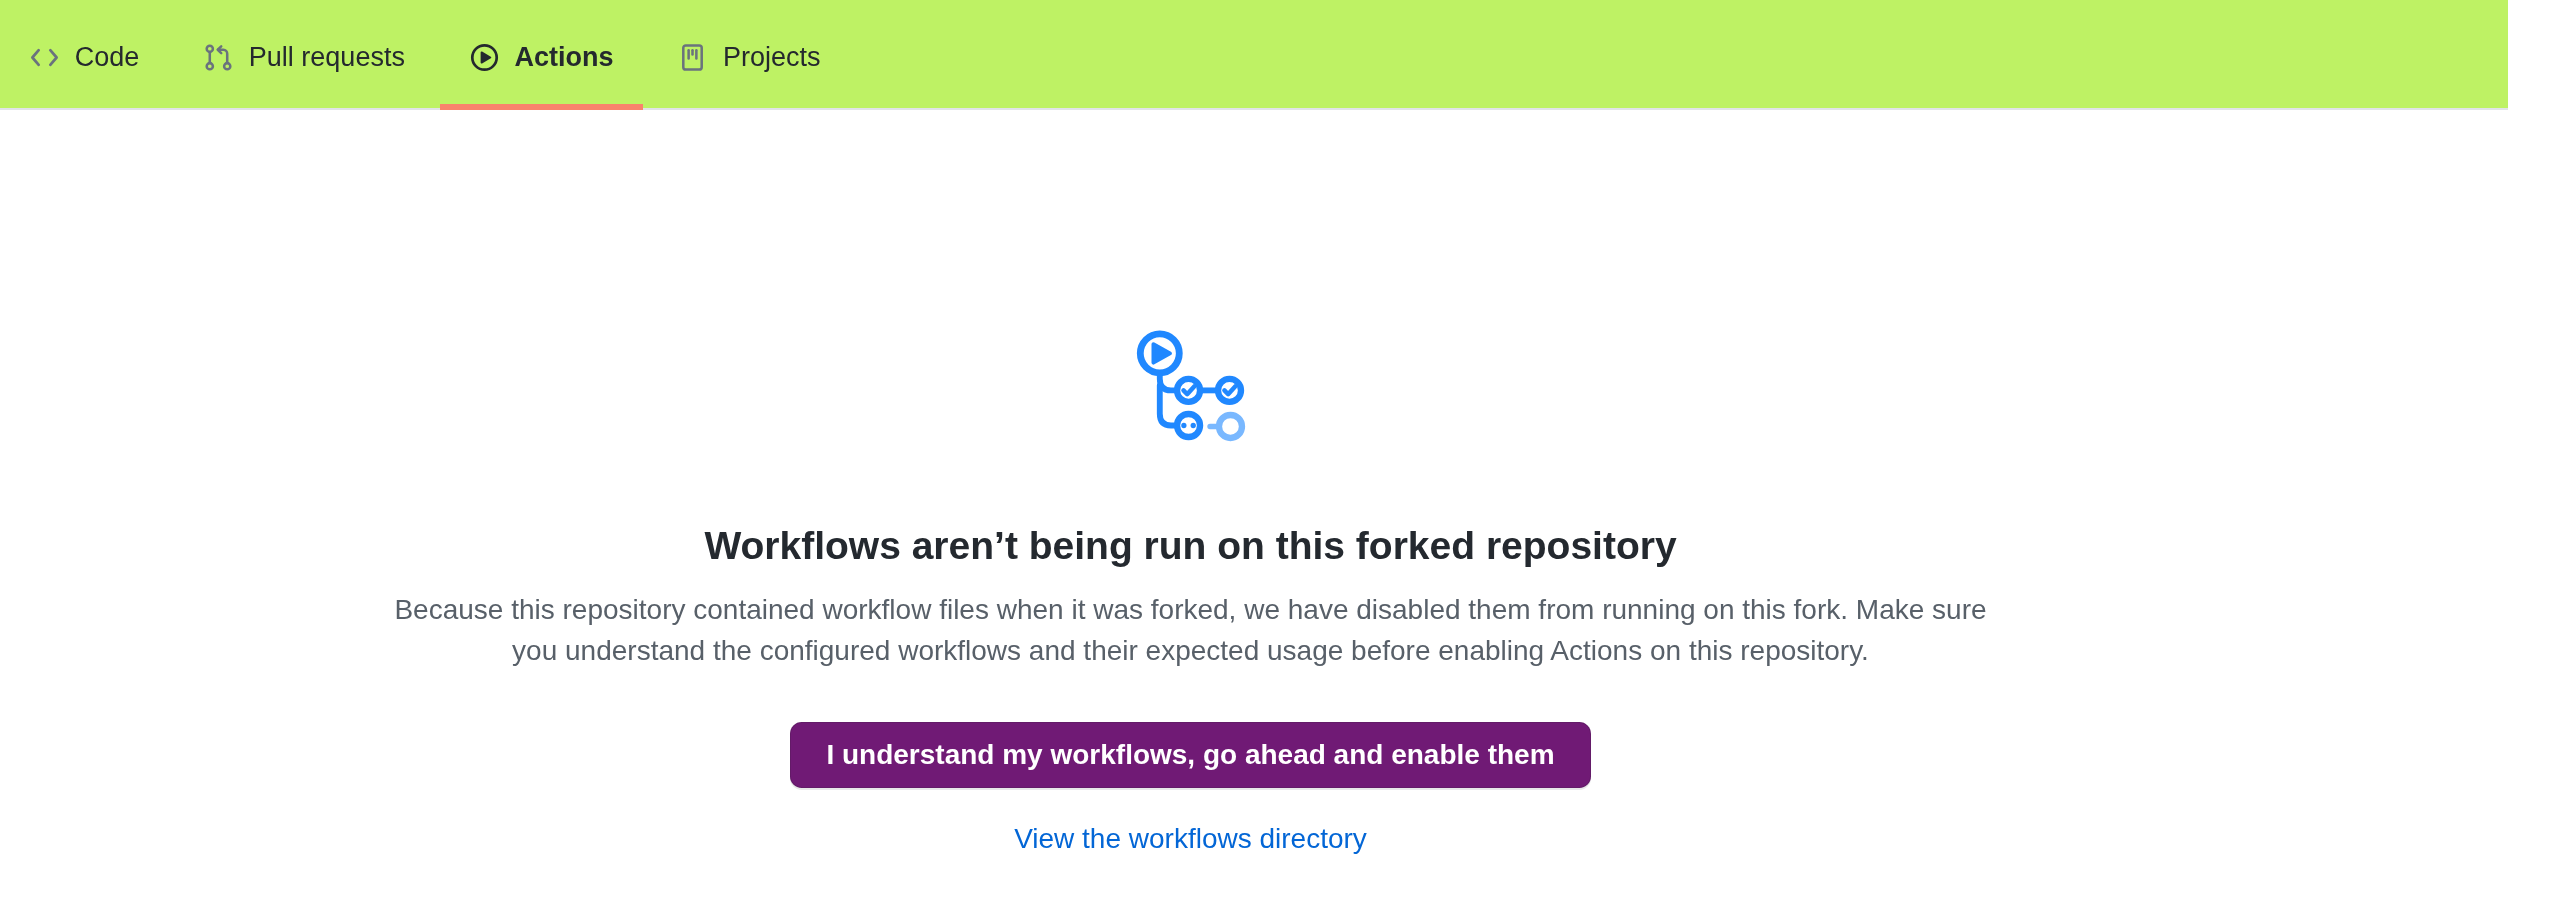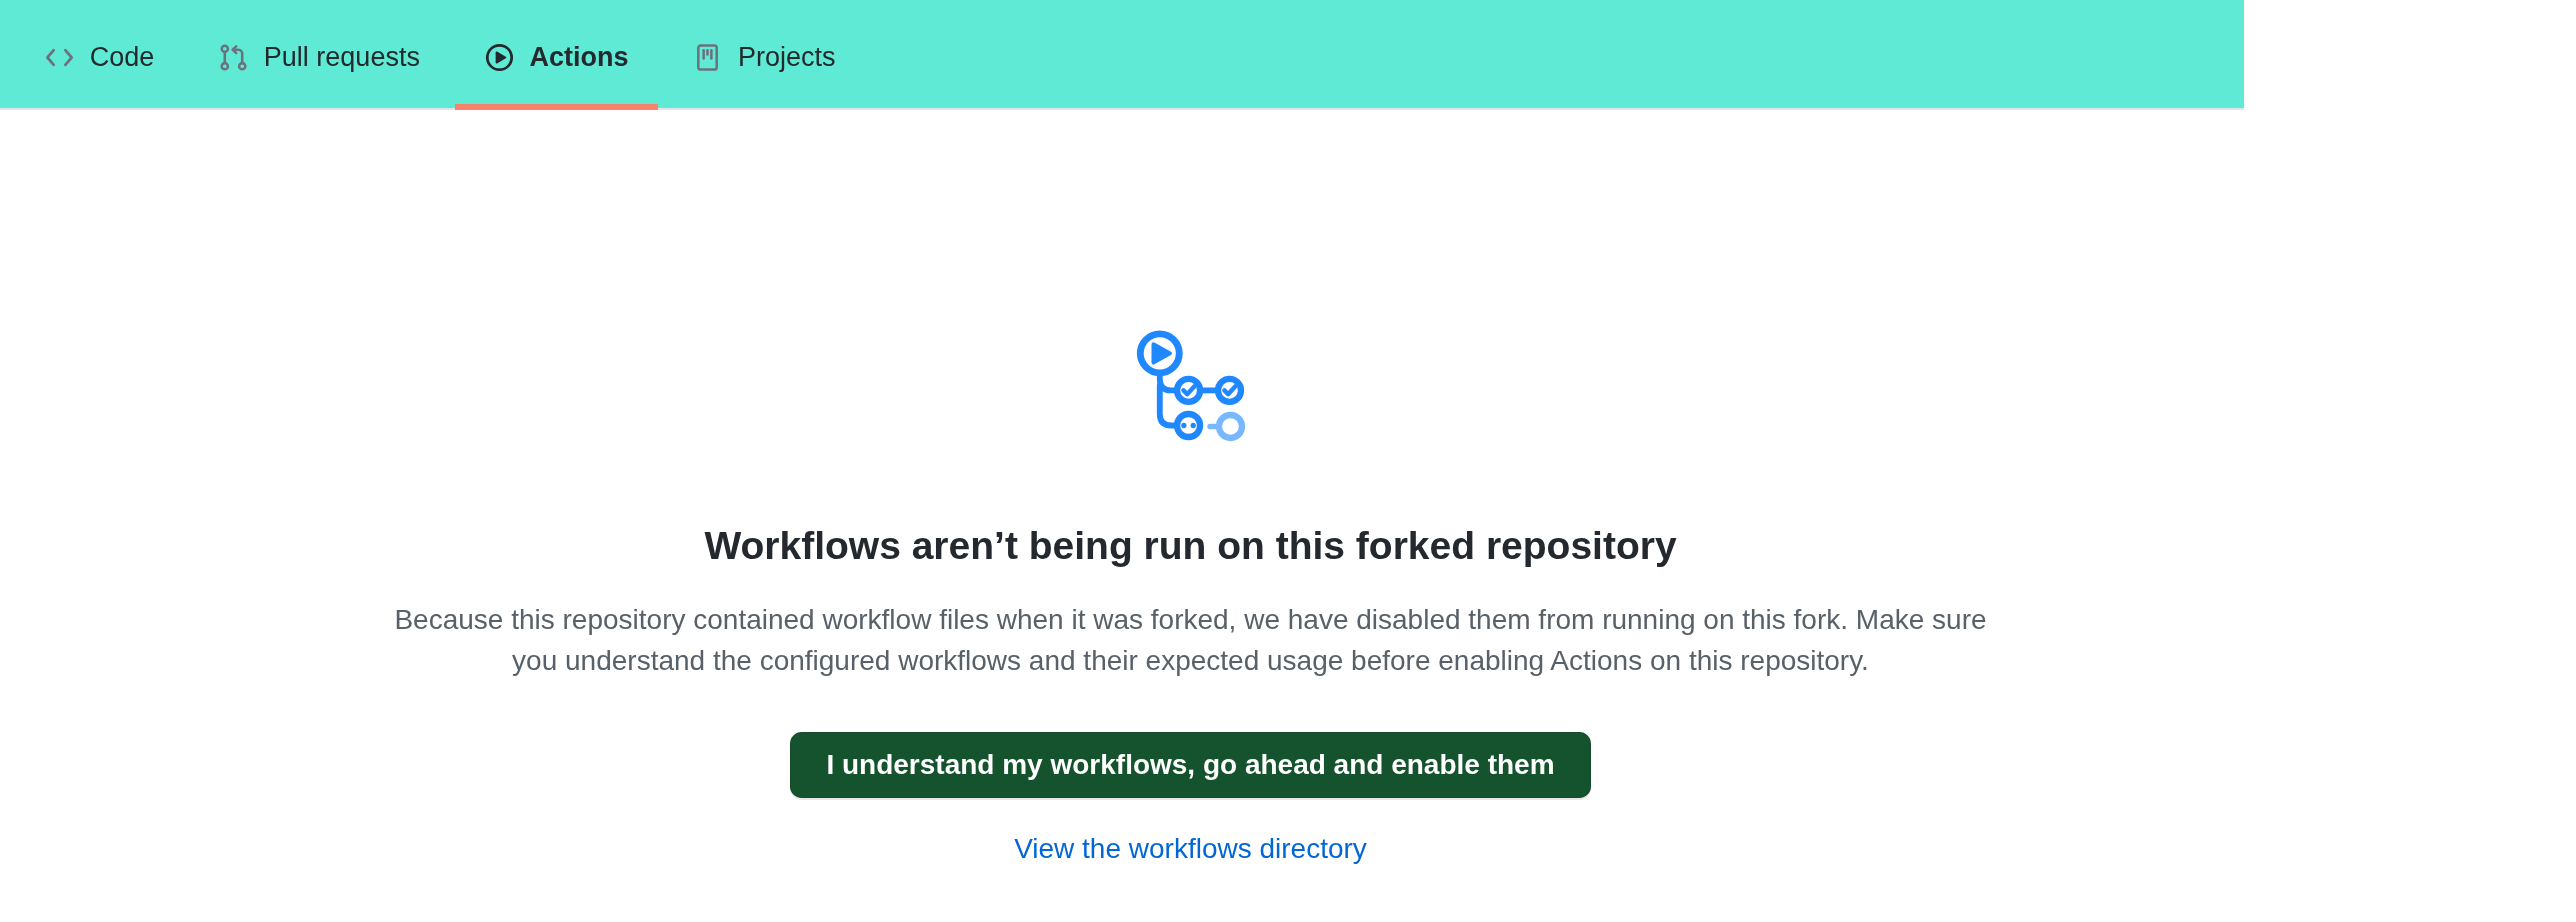--- a/index.html
+++ b/index.html
@@ -1,25 +1,25 @@
 <!DOCTYPE html>
 <html><head>
 <meta charset="utf-8">
 <style>
   * { margin:0; padding:0; box-sizing:border-box; }
   html,body { width:2576px; height:923px; background:#ffffff;
     font-family:"Liberation Sans", sans-serif; overflow:hidden; }
 
   
   .repo-nav {
-    width:2244px; height:110px;
-    background:#5eead4;
+    width:2508px; height:110px;
+    background:#bef264;
     border-bottom:2px solid #e1e4e8;
     display:flex; align-items:stretch;
-    padding-left:15px;
+    padding-left:0;
   }
   .tab {
     display:flex; align-items:center; gap:14.7px;
     padding:11.7px 29px 0 29px;
     margin-right:5.9px;
     height:110px; margin-bottom:-2px;
     border-bottom:6.8px solid transparent;
     font-size:27px; color:#24292e;
     cursor:pointer; white-space:nowrap;
   }
@@ -29,30 +29,30 @@
 
   
   .main { width:2381px; text-align:center; }
   .blankslate { padding-top:217px; }
   .workflow-art { display:inline-block; }
   .bs-title {
     margin-top:72px;
     font-size:39px; line-height:48px; font-weight:bold; color:#24292f;
   }
   .bs-desc {
-    margin:29px auto 0 auto;
+    margin:19px auto 0 auto;
     max-width:1622px;
     font-size:28px; line-height:41px; color:#586069;
   }
   .bs-btn {
     margin-top:51px;
     display:inline-block;
     height:66px; line-height:64px;
     padding:0 35px;
-    background:#14532d;
+    background:#701a75;
     border:1px solid rgba(27,31,35,0.15);
     border-radius:11.7px;
     box-shadow:0 2px 0 rgba(27,31,35,0.1);
     color:#ffffff; font-size:28px; font-weight:bold;
     cursor:pointer;
   }
   .bs-link-row { margin-top:35px; }
   .bs-link {
     font-size:28px; color:#0366d6; text-decoration:none; cursor:pointer;text-align:right;
   }

